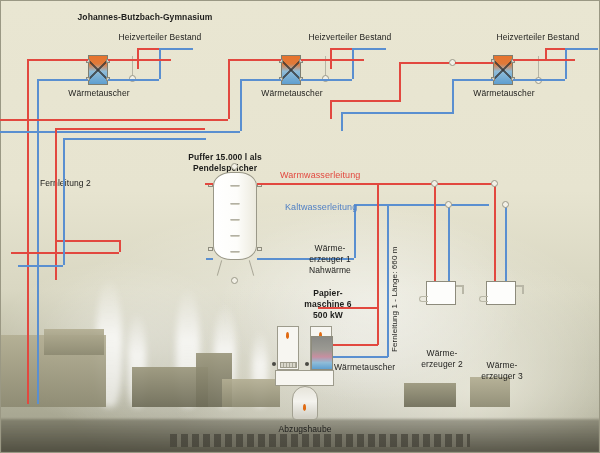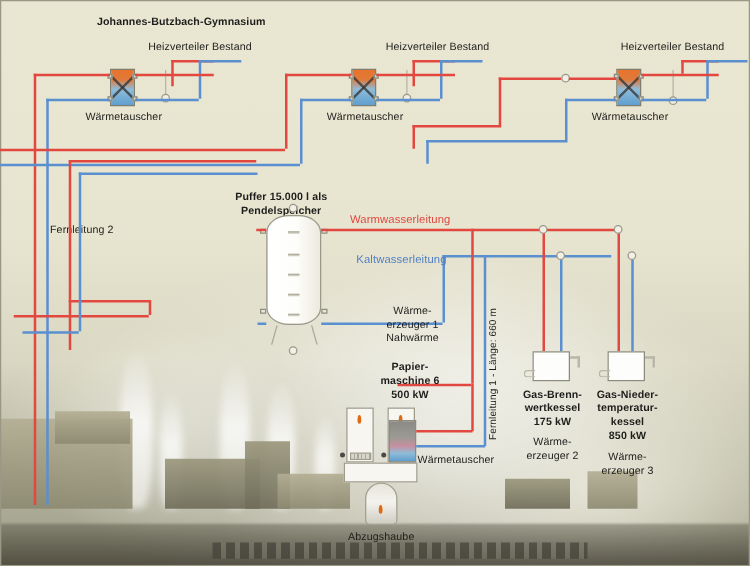--- a/index.html
+++ b/index.html
@@ -348,31 +348,24 @@
   <div class="pipe h hot" style="left:333px; top:344px; width:45px;"></div>
   <div class="pipe v hot" style="left:377px; top:307px; height:38px;"></div>
   <div class="pipe h cold" style="left:333px; top:356px; width:55px;"></div>
   <div class="pipe v cold" style="left:387px; top:204px; height:153px;"></div>
 
   <div class="boiler" style="left:426px; top:281px;">
     <div class="flue"></div>
     <div class="flue2"></div>
     <div class="burner"></div>
   </div>
-  <div class="label bold" style="left:403px; top:310px; width:78px;">Gas-Brenn-
-wertkessel
-175 kW</div>
   <div class="label" style="left:403px; top:348px; width:78px;">Wärme-
 erzeuger 2</div>
 
   <div class="boiler" style="left:486px; top:281px;">
     <div class="flue"></div>
     <div class="flue2"></div>
     <div class="burner"></div>
   </div>
-  <div class="label bold" style="left:463px; top:310px; width:78px;">Gas-Nieder-
-temperatur-
-kessel
-850 kW</div>
   <div class="label" style="left:463px; top:360px; width:78px;">Wärme-
 erzeuger 3</div>
 
 </div>
 
 </body></html>

